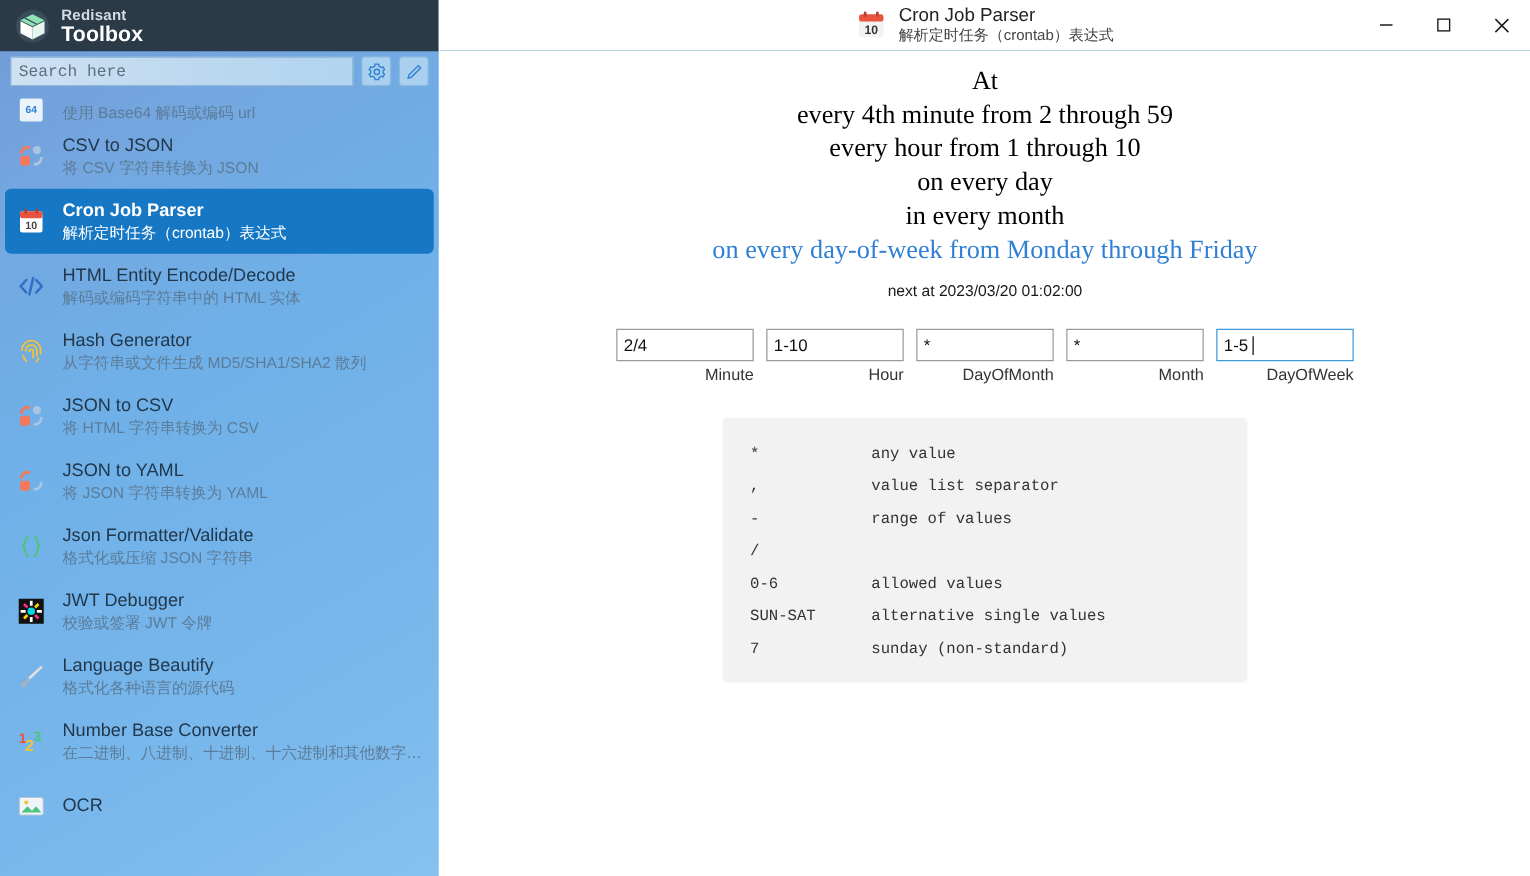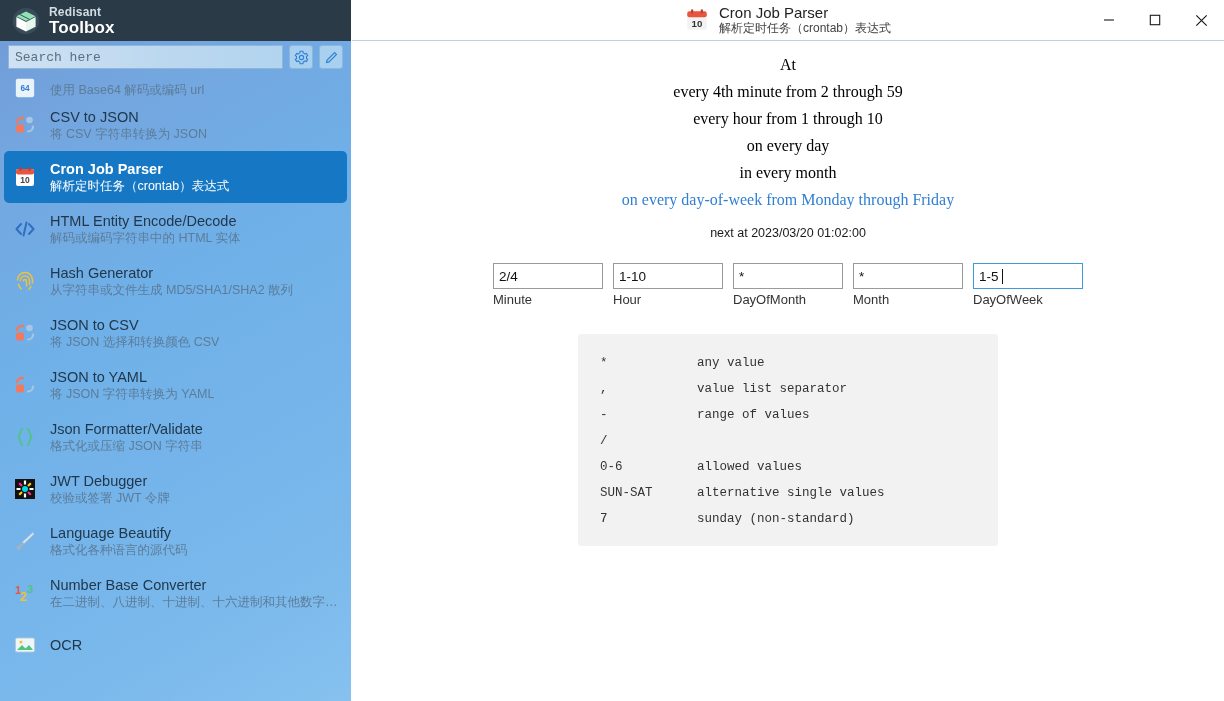--- a/index.html
+++ b/index.html
@@ -110,21 +110,21 @@
   }
 
   
   #main {
     position: absolute; left: 352px; top: 41px; width: 872px; height: 660px;
     background: #ffffff; overflow: hidden;
   }
   #human-readable {
     margin-top: 10px; text-align: center;
     font-family: "Liberation Serif", serif;
-    font-size: 16px; line-height: 27px; color: #000000;
+    font-size: 21px; line-height: 27px; color: #000000;
   }
   #human-readable .hl { color: #2f7fd4; }
   #nextat {
     margin-top: 13px; text-align: center;
     font-size: 12.5px; color: #1a1a1a;
   }
   #fields {
     margin-top: 23px;
     display: flex; justify-content: center; gap: 10px;
   }
@@ -134,21 +134,21 @@
     border: 1px solid #9a9a9a; background: #ffffff;
     font-family: "Liberation Sans", sans-serif;
     font-size: 13.5px; color: #111; padding: 0 5px; outline: none;
   }
   .field.focused input { border: 1px solid #3b9bdd; }
   .field .caret {
     position: absolute; width: 1px; height: 15px; background: #111;
   }
   .field-wrap { position: relative; }
   .field label {
-    display: block; text-align: left; margin-top: 3px;
+    display: block; text-align: right; margin-top: 3px;
     font-size: 13px; color: #333;
   }
   #legend {
     margin: 27px auto 0 auto;
     width: 420px; background: #f2f2f2; border-radius: 4px;
     padding: 16px 0 14px 0;
     font-family: "Liberation Mono", monospace;
     font-size: 12.5px; color: #333;
   }
   .legend-row { display: flex; line-height: 26px; padding-left: 22px; }
@@ -270,21 +270,21 @@
         <div class="tool-icon">
           <svg width="24" height="24" viewBox="0 0 24 24">
             <path d="M4 9a5 5 0 016-4" stroke="#f2795e" stroke-width="2.4" fill="none" stroke-linecap="round"></path>
             <rect x="3" y="11.5" width="8" height="8" rx="2.2" fill="#f2795e"></rect>
             <circle cx="16.5" cy="7" r="3.3" fill="#a9c5e4"></circle>
             <path d="M20 13.5a5 5 0 01-5 5" stroke="#a9c5e4" stroke-width="2.2" fill="none" stroke-linecap="round"></path>
           </svg>
         </div>
         <div class="tool-txt">
           <div class="tool-name">JSON to CSV</div>
-          <div class="tool-desc">将 JSON 选择和转换颜色 CSV</div>
+          <div class="tool-desc">将 HTML 字符串转换为 CSV</div>
         </div>
       </div>
 
       <div class="tool">
         <div class="tool-icon">
           <svg width="24" height="24" viewBox="0 0 24 24">
             <path d="M4 9a5 5 0 016-4" stroke="#f2795e" stroke-width="2.4" fill="none" stroke-linecap="round"></path>
             <rect x="3" y="11.5" width="8" height="8" rx="2.2" fill="#f2795e"></rect>
             <path d="M20 13.5a5 5 0 01-5 5" stroke="#a9c5e4" stroke-width="2.2" fill="none" stroke-linecap="round"></path>
           </svg>

